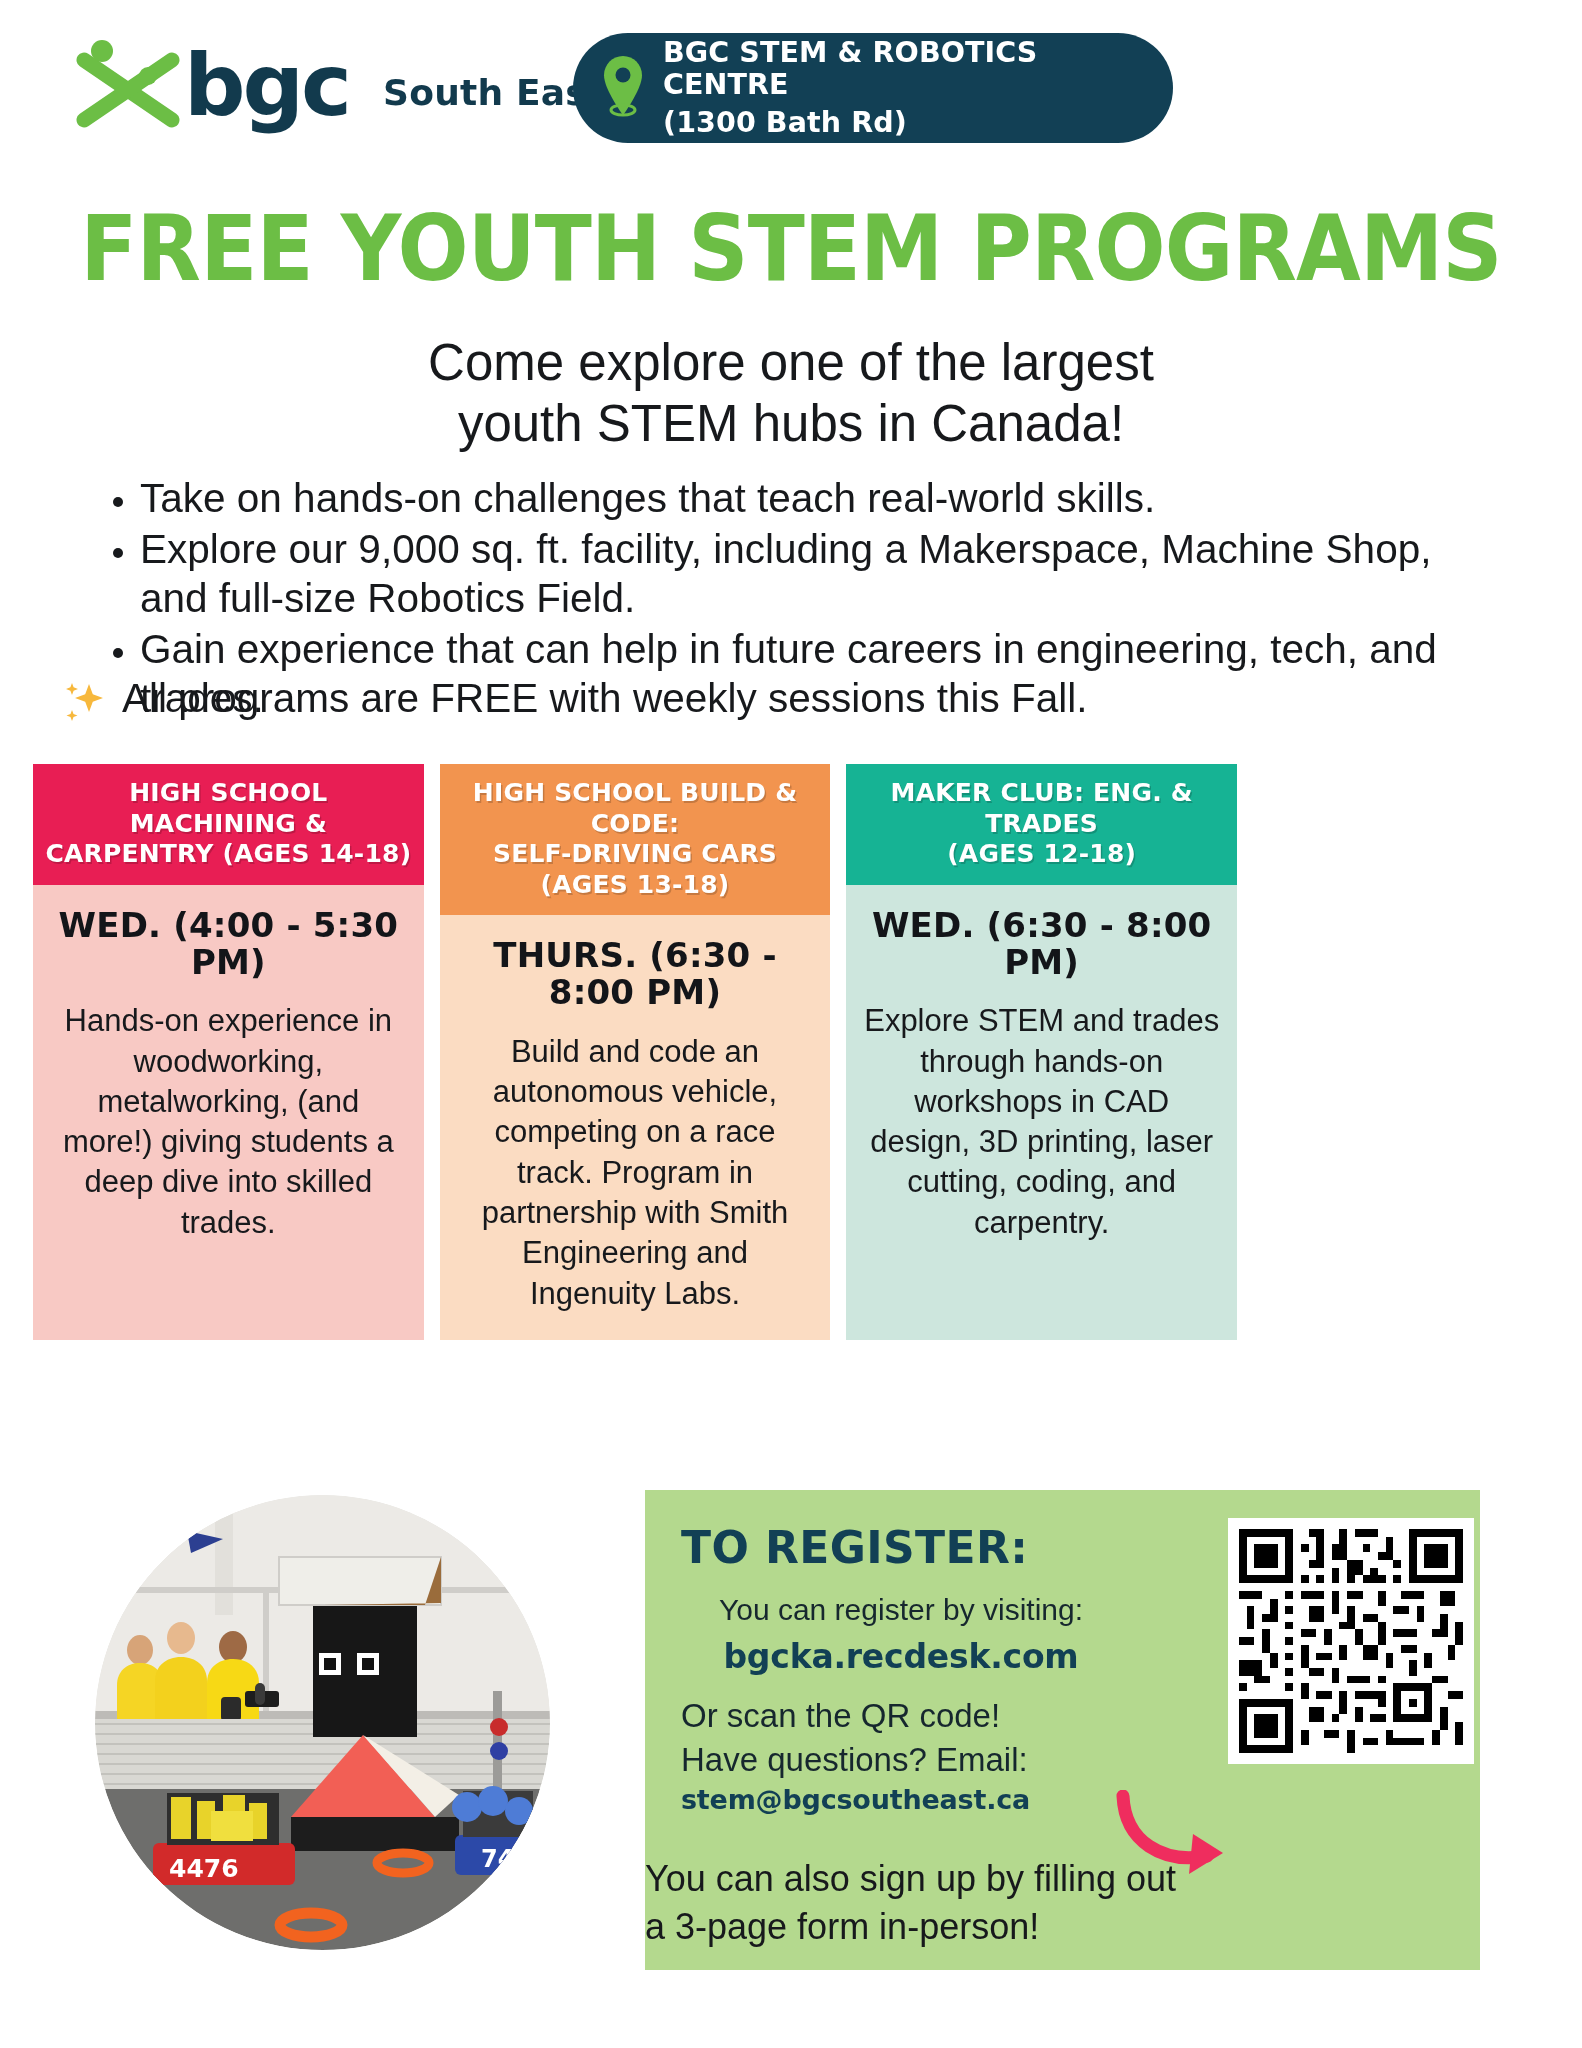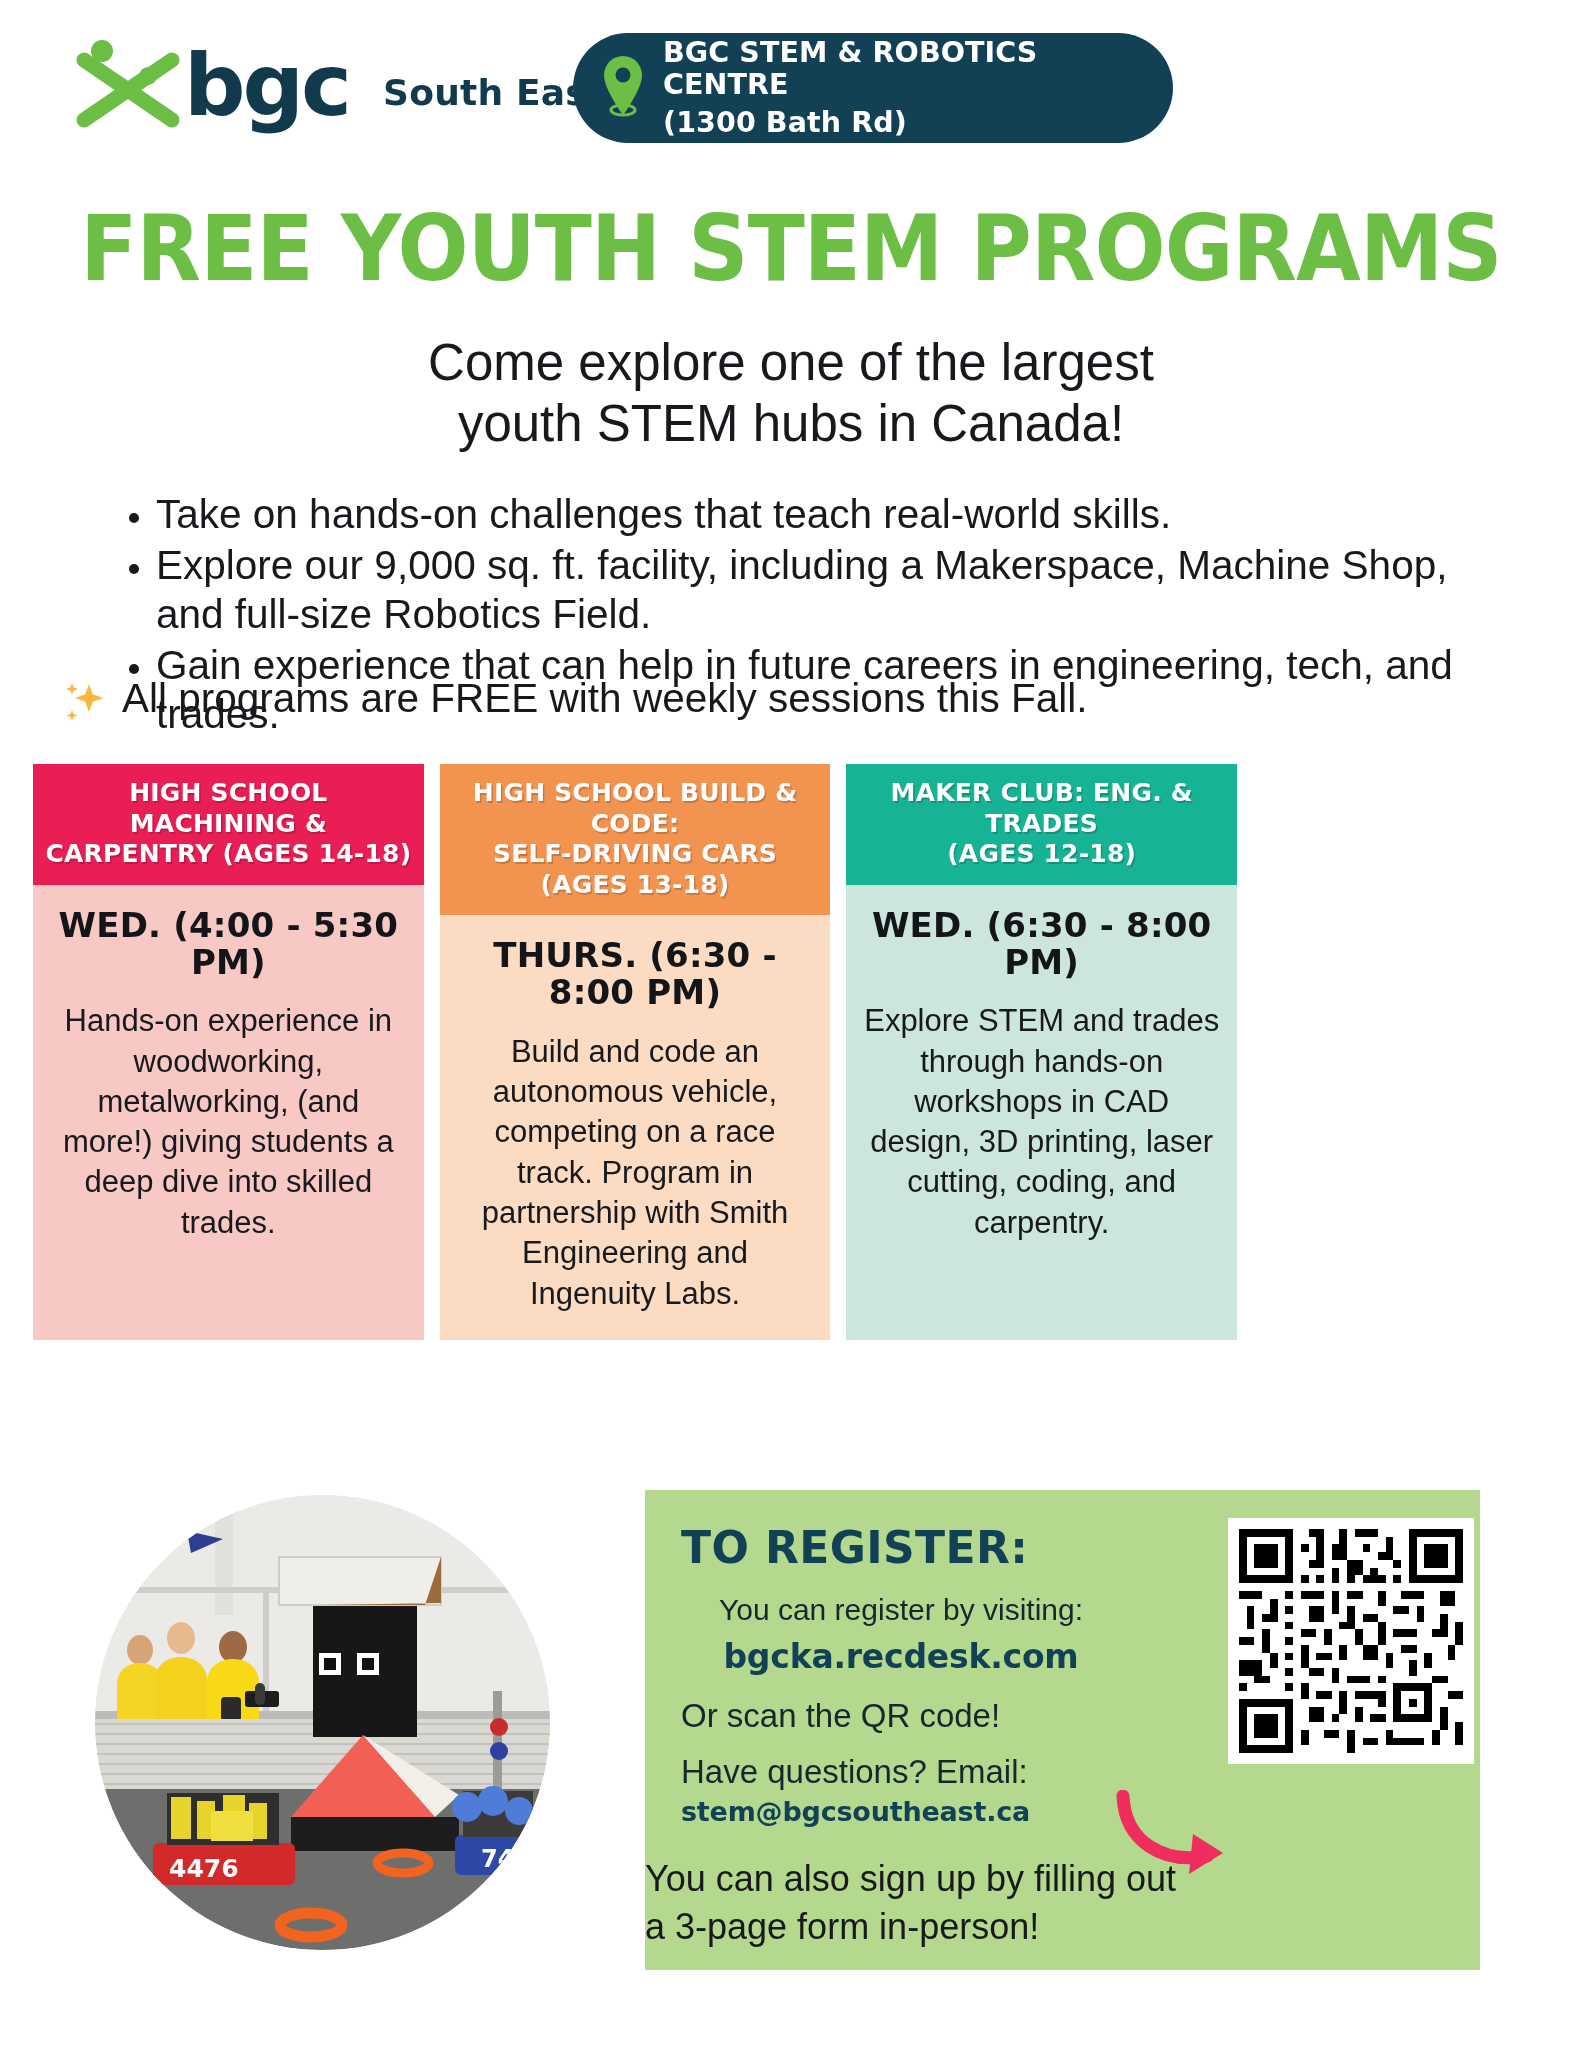--- a/index.html
+++ b/index.html
@@ -34,21 +34,21 @@
   .title{position:absolute;left:0;top:204px;width:1582px;text-align:center;
     font-family:"DejaVu Sans", sans-serif;font-weight:700;font-size:90px;line-height:1;
     color:#6cbe45;letter-spacing:-1px;transform:scaleX(.93);transform-origin:center top;}
 
   .subtitle{position:absolute;left:0;top:333px;width:1582px;text-align:center;
     font-size:51px;line-height:1.19;font-weight:400;color:#17191c;}
 
   
   .bullets{position:absolute;left:96px;top:474px;width:1400px;}
   .bullets li{font-size:40.5px;line-height:1.21;color:#17191c;margin:0 0 2px 0;}
-  .bullets ul{margin:16px;padding-left:44px;}
+  .bullets ul{margin:0;padding-left:44px;}
   .bullets ul li::marker{font-size:34px;}
 
   .free-note{position:absolute;left:62px;top:674px;width:1400px;display:flex;align-items:flex-start;gap:14px;}
   .spark{width:46px;height:46px;flex:0 0 auto;margin-top:6px;}
   .free-note .txt{font-size:40.5px;line-height:1.2;color:#17191c;}
 
   
   .cards{position:absolute;left:33px;top:764px;width:1204px;display:flex;gap:16px;}
   .card{width:496px;display:flex;flex-direction:column;}
   .card-head{padding:14px 12px 15px;text-align:center;
@@ -269,21 +269,21 @@
     </svg>
   </div>
 
   <div class="register">
 
     <div class="reg-left">
       <div class="reg-title">TO REGISTER:</div>
       <div class="reg-line1">You can register by visiting:</div>
       <div class="reg-url">bgcka.recdesk.com</div>
       <div class="reg-small">Or scan the QR code!</div>
-      <div class="reg-small" style="margin-top:16px">Have questions? Email:</div>
+      <div class="reg-small" style="margin-top:4px">Have questions? Email:</div>
       <div class="reg-email">stem@bgcsoutheast.ca</div>
     </div>
 
     <span>
       <svg class="arrow" viewBox="0 0 115 95" aria-hidden="true">
         <path d="M8 6 C10 52, 48 74, 92 66" stroke="#ef2d5e" stroke-width="13" fill="none" stroke-linecap="round"></path>
         <polygon points="78,44 108,63 74,84" fill="#ef2d5e"></polygon>
       </svg>
     </span>
 

